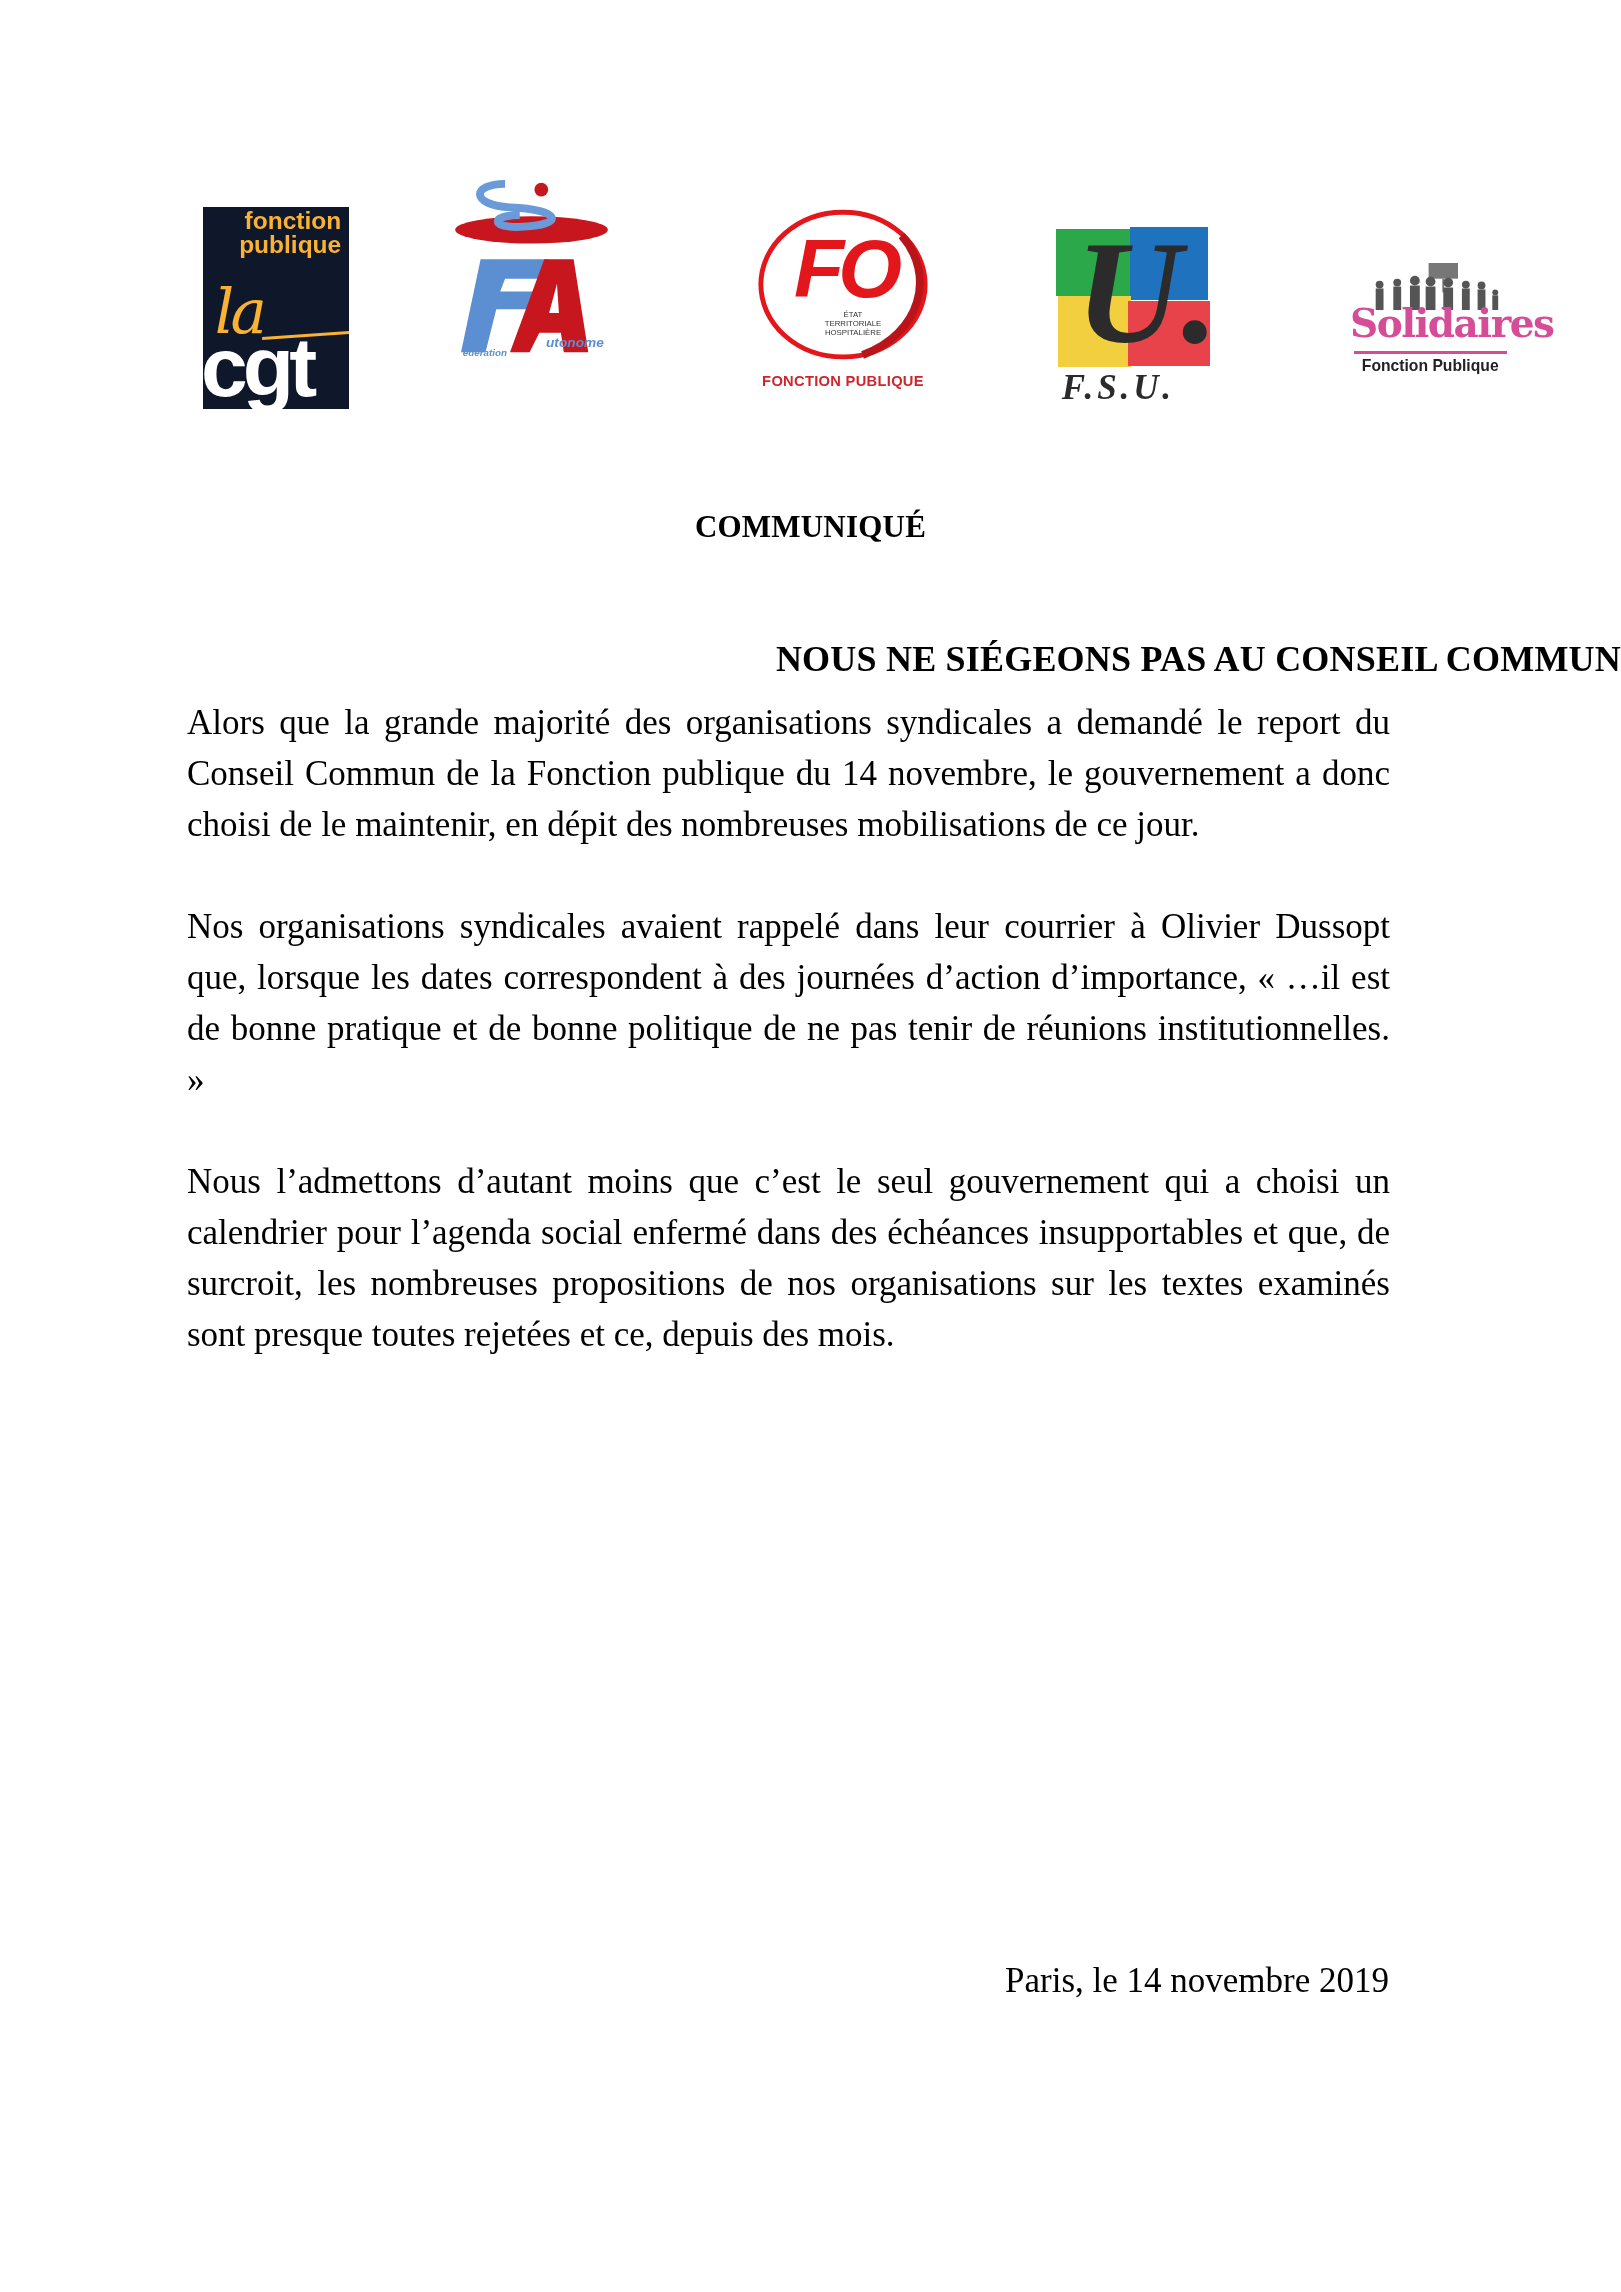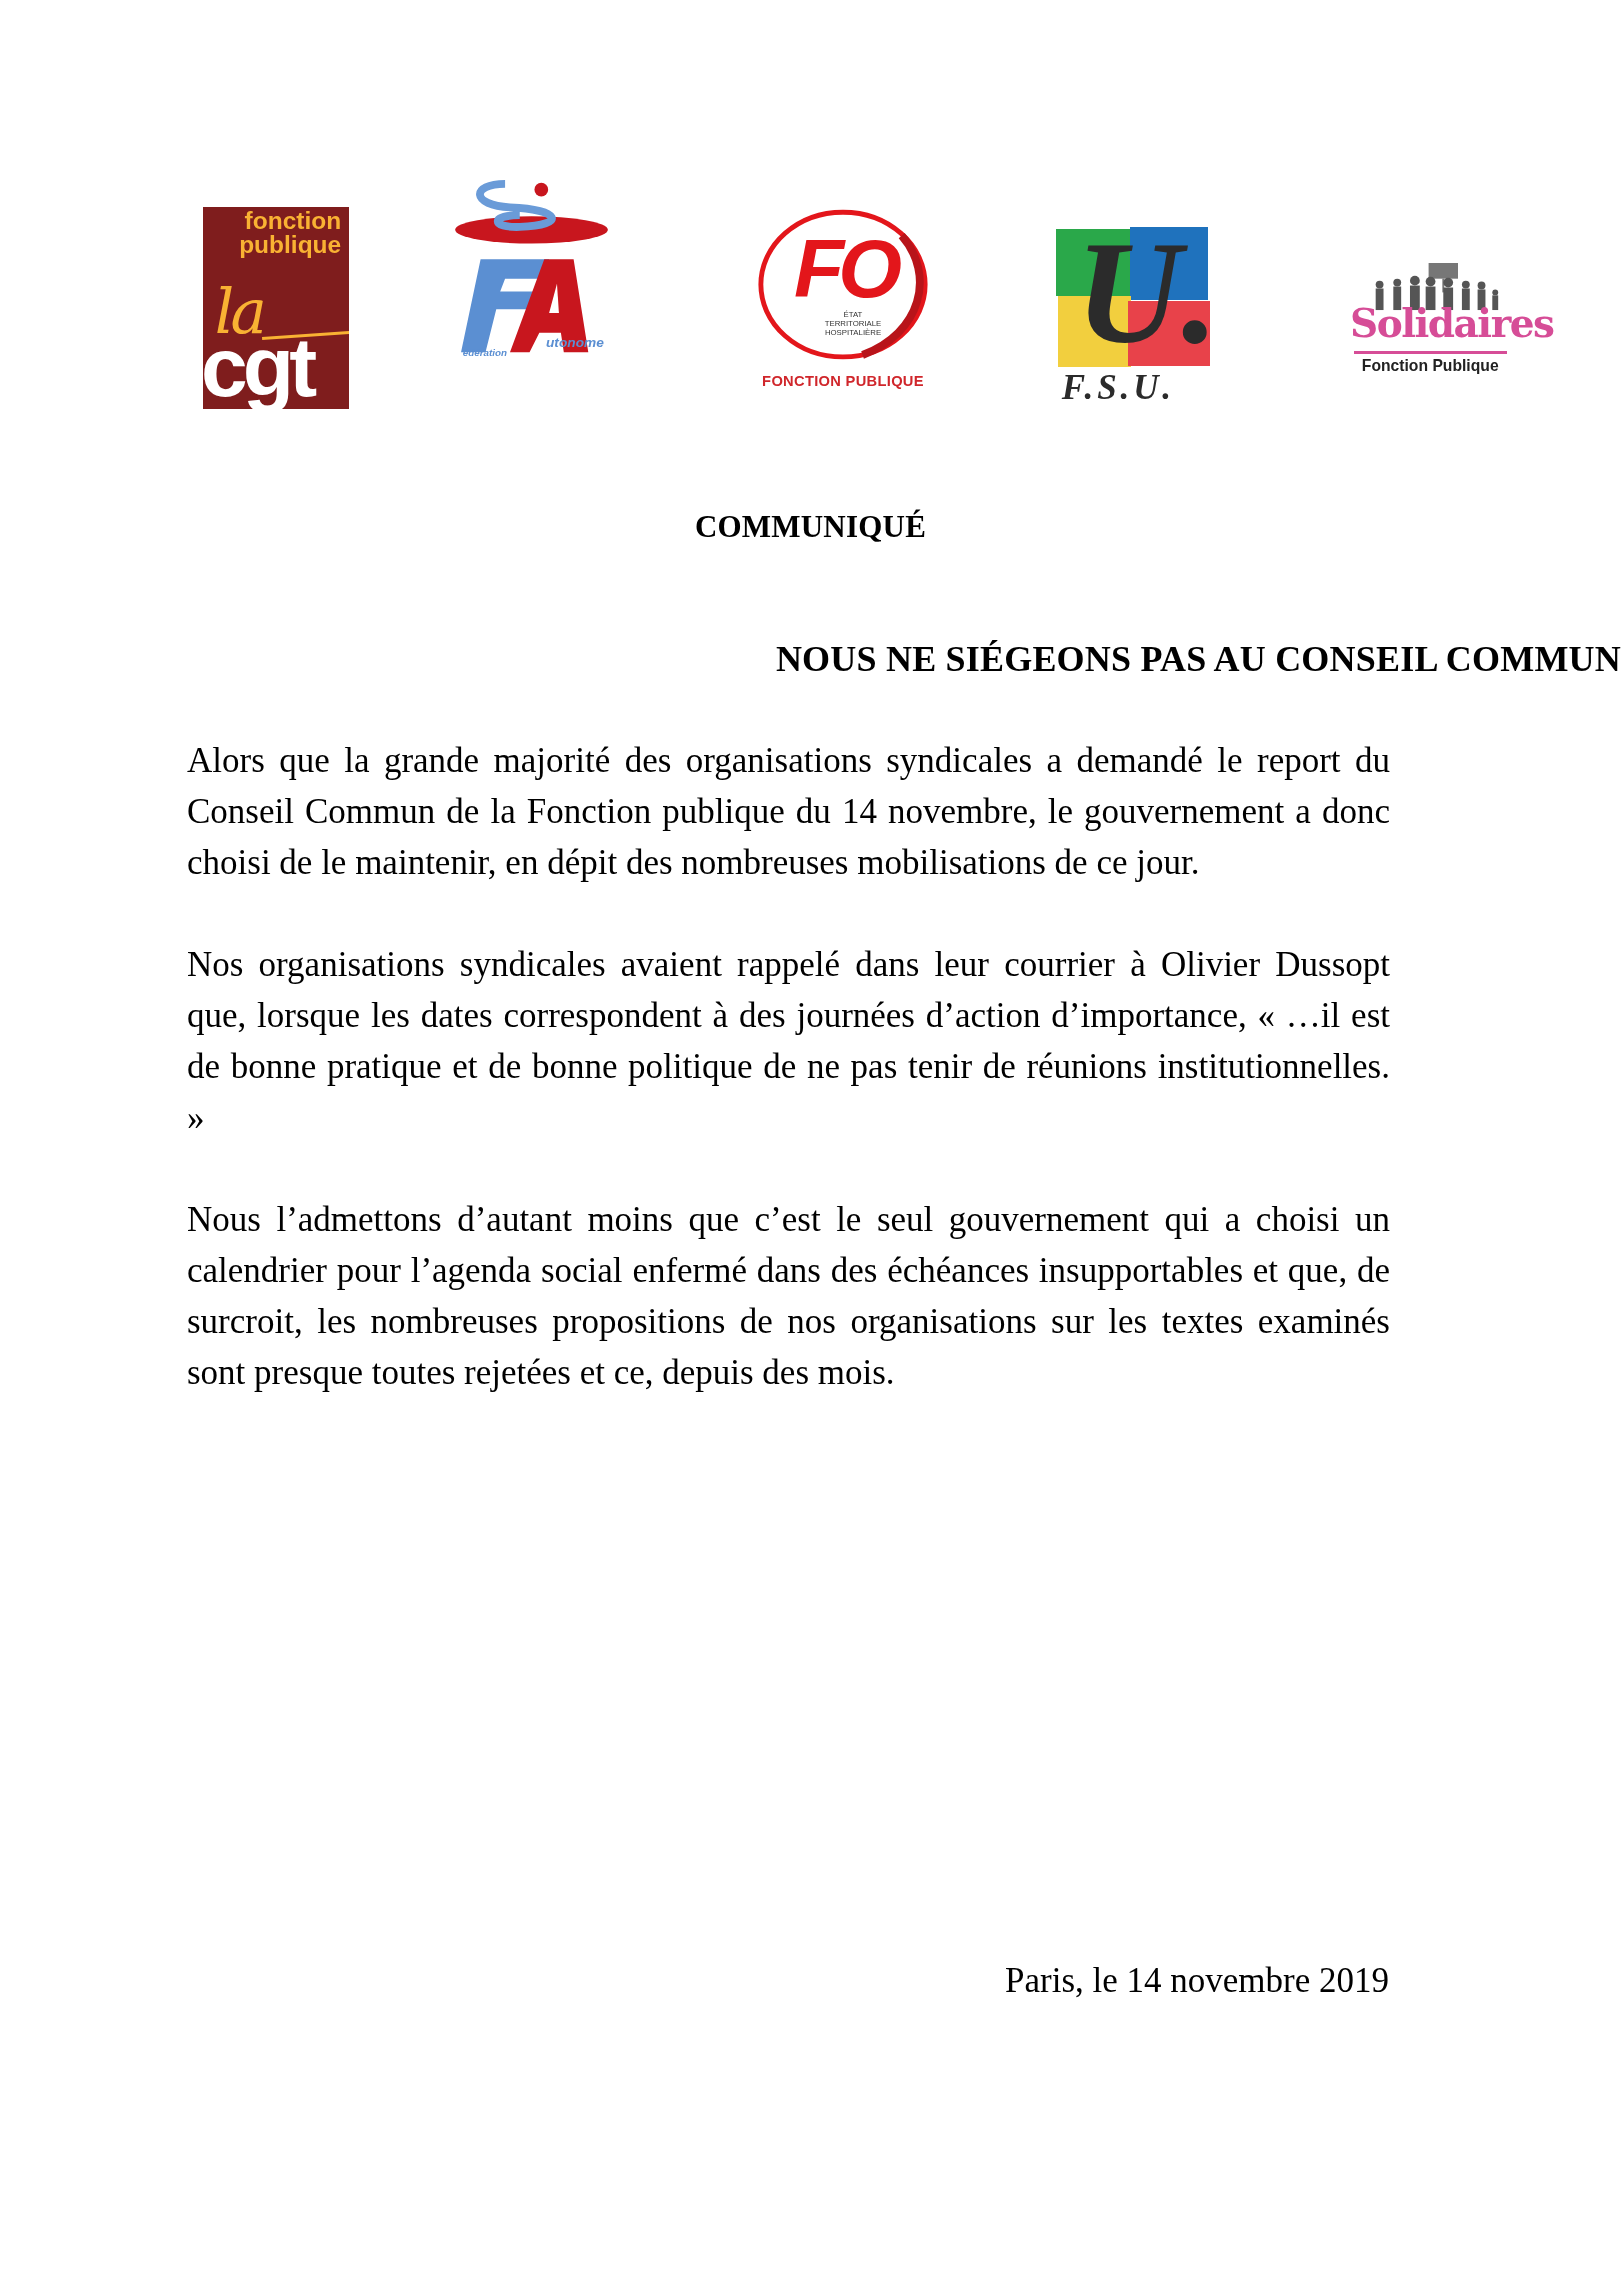--- a/index.html
+++ b/index.html
@@ -2,21 +2,21 @@
 <html><head>
 <meta charset="utf-8">
 <style>
   html, body { margin: 0; padding: 0; background: #ffffff; }
   body { width: 1621px; height: 2293px; position: relative; overflow: hidden; font-family: "Liberation Serif", serif; color: #000; }
 
   .logos { position: absolute; left: 0; top: 0; width: 1621px; height: 431px; }
   .logo { position: absolute; }
 
   
-  .cgt { left: 203px; top: 207px; width: 146px; height: 202px; background: #7f1d1d; overflow: hidden; }
+  .cgt { left: 203px; top: 207px; width: 146px; height: 202px; background: #0f172a; overflow: hidden; }
   .cgt .t1 { position: absolute; right: 7.8px; top: 2px; font-family: "Liberation Sans", sans-serif; font-weight: bold; font-size: 24.5px; line-height: 23.5px; color: #f9b233; text-align: right; }
   .cgt .la { position: absolute; left: 11.8px; top: 69px; font-family: "DejaVu Serif", serif; font-style: italic; font-size: 61px; color: #f9b233; letter-spacing: -3.9px; }
   .cgt .la-line { position: absolute; left: 59px; top: 127px; width: 88px; height: 2.9px; background: #f9b233; transform: rotate(-4deg); }
   .cgt .cgtw { position: absolute; left: -2px; top: 116px; font-family: "Liberation Sans", sans-serif; font-weight: bold; font-size: 84px; line-height: 88px; color: #fff; letter-spacing: -4.9px; }
 
   
   .fa { left: 451px; top: 176px; width: 162px; height: 186px; }
   .fa svg { width: 162px; height: 186px; }
   .fa .aut { position: absolute; left: 95px; top: 159px; font-family: "Liberation Sans", sans-serif; font-weight: bold; font-style: italic; font-size: 13.7px; color: #5b8fd2; }
   .fa .fed { position: absolute; left: 11.8px; top: 171px; font-family: "Liberation Sans", sans-serif; font-weight: bold; font-style: italic; font-size: 9.8px; color: #5b8fd2; }
@@ -41,21 +41,21 @@
   
   .sol { left: 1306px; top: 263px; width: 167px; height: 127px; margin-left: 44px; }
   .sol svg { position: absolute; left: 9.8px; top: 0; width: 147px; height: 49px; }
   .sol .sol-word { position: absolute; left: 0; top: 37px; font-family: "DejaVu Serif", serif; font-weight: bold; font-size: 39px; letter-spacing: -1.5px; color: #d64d97; }
   .sol .sol-line { position: absolute; left: 3.9px; top: 88px; width: 153px; height: 2.9px; background: #d64d97; }
   .sol .sol-fp { position: absolute; left: 11.8px; top: 94px; font-family: "Liberation Sans", sans-serif; font-weight: bold; font-size: 15.7px; color: #222; }
 
   
   .kicker { position: absolute; left: 0; top: 509px; width: 1621px; text-align: center; font-weight: bold; font-size: 31px; letter-spacing: 0.2px; }
   .title { position: absolute; left: 0; top: 638px; width: 1621px; text-align: right; font-weight: bold; font-size: 36px; letter-spacing: 0.2px; }
-  .body { position: absolute; left: 187px; top: 735px; width: 1203px; }
+  .body { position: absolute; left: 187px; top: 697px; width: 1203px; }
   .para { margin: 0 0 51px 0; font-size: 35px; line-height: 51px; text-align: justify; }
   .sign { position: absolute; right: 232px; top: 1955px; font-size: 35px; line-height: 51px; }
 </style>
 </head>
 <body>
 
 <div class="logos">
 
   <div class="logo cgt">
     <div class="t1">

